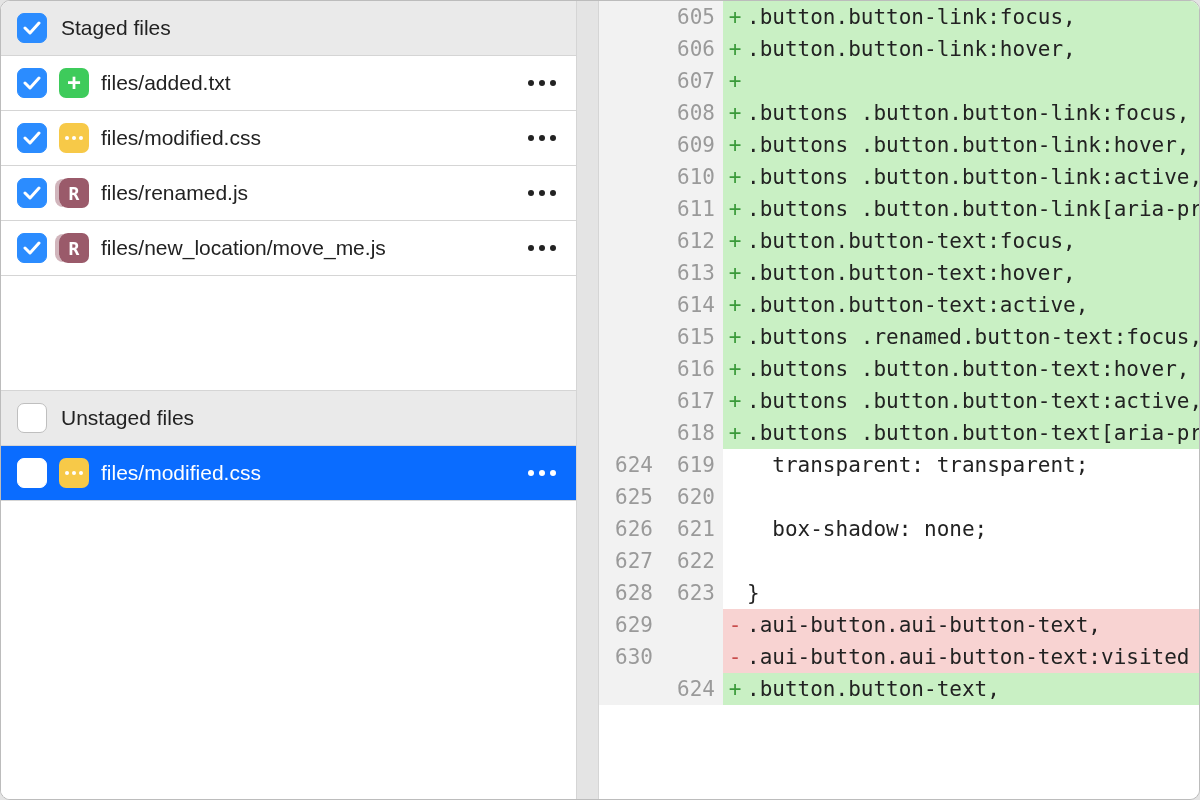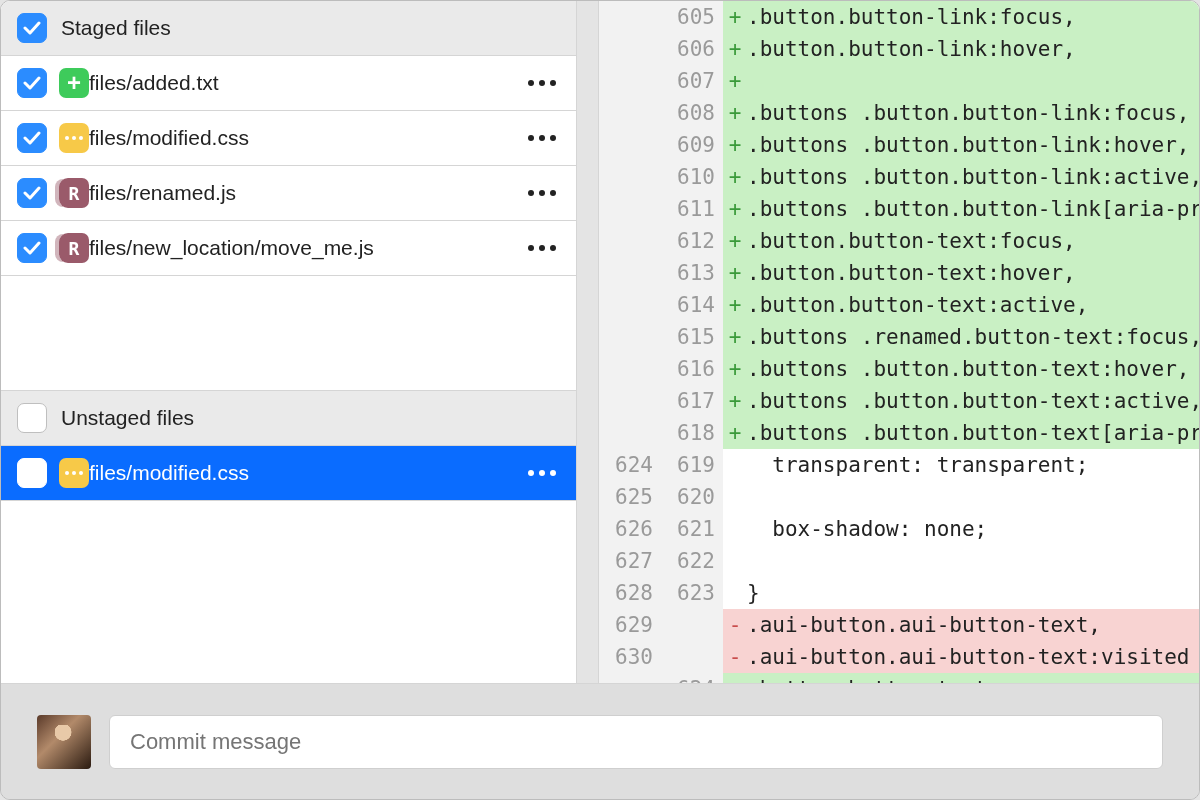--- a/index.html
+++ b/index.html
@@ -17,34 +17,34 @@
     --badge-green:#3ecb5b;
     --badge-red:#f45a4b;
     --badge-yellow:#f7c948;
     --badge-purple:#9a5a6a;
     --outer-bg:#e4e4e4;
     --commit-bg:#dedede;
   }
   *{box-sizing:border-box;}
   html,body{margin:0;height:100%;font-family:-apple-system,BlinkMacSystemFont,"Helvetica Neue",Arial,sans-serif;font-size:21px;color:#222;}
   body{background:var(--outer-bg);}
-  .window{width:1200px;height:800px;display:flex;flex-direction:column;border:1px solid #bcbcbc;border-radius:10px;overflow:hidden;background:var(--outer-bg);}
+  .window{width:1200px;height:800px;display:flex;border:1px solid #bcbcbc;border-radius:10px;overflow:hidden;background:var(--outer-bg);}
   .main{flex:1;display:flex;min-height:0;}
   .left{width:576px;flex:0 0 576px;background:var(--panel-bg);border-right:1px solid var(--border);overflow:hidden;display:flex;flex-direction:column;}
   .gap{width:22px;flex:0 0 22px;background:var(--outer-bg);border-right:1px solid var(--border);}
   .right{flex:1;background:var(--panel-bg);min-width:0;display:flex;flex-direction:column;}
 
   
   .section-header{display:flex;align-items:center;height:55px;padding:0 16px;background:var(--header-bg);border-bottom:1px solid var(--border);font-weight:500;}
   .section-header.first{border-top-left-radius:8px;}
   .section-title{margin-left:14px;}
 
   
   .file-row{display:flex;align-items:center;height:55px;padding:0 16px;border-bottom:1px solid var(--border);background:#fff;}
-  .file-row .name{flex:1;white-space:nowrap;overflow:hidden;text-overflow:ellipsis;}
+  .file-row .name{margin-left:12px;flex:1;white-space:nowrap;overflow:hidden;text-overflow:ellipsis;}
   .file-row.selected{background:var(--sel-blue);color:#fff;}
   .file-row.selected .more-dots span{background:#fff;}
   .staged-blank{flex:0 0 115px;background:#fff;border-bottom:1px solid var(--border);}
   .unstaged-blank{flex:1;background:#fff;}
 
   
   .chk{width:30px;height:30px;border-radius:7px;flex:0 0 30px;display:flex;align-items:center;justify-content:center;border:1.5px solid #bfbfbf;background:#fff;}
   .chk.on{background:var(--check-blue);border-color:var(--check-blue);}
   .chk-mark{display:none;}
   .chk.on .chk-mark{display:block;}

